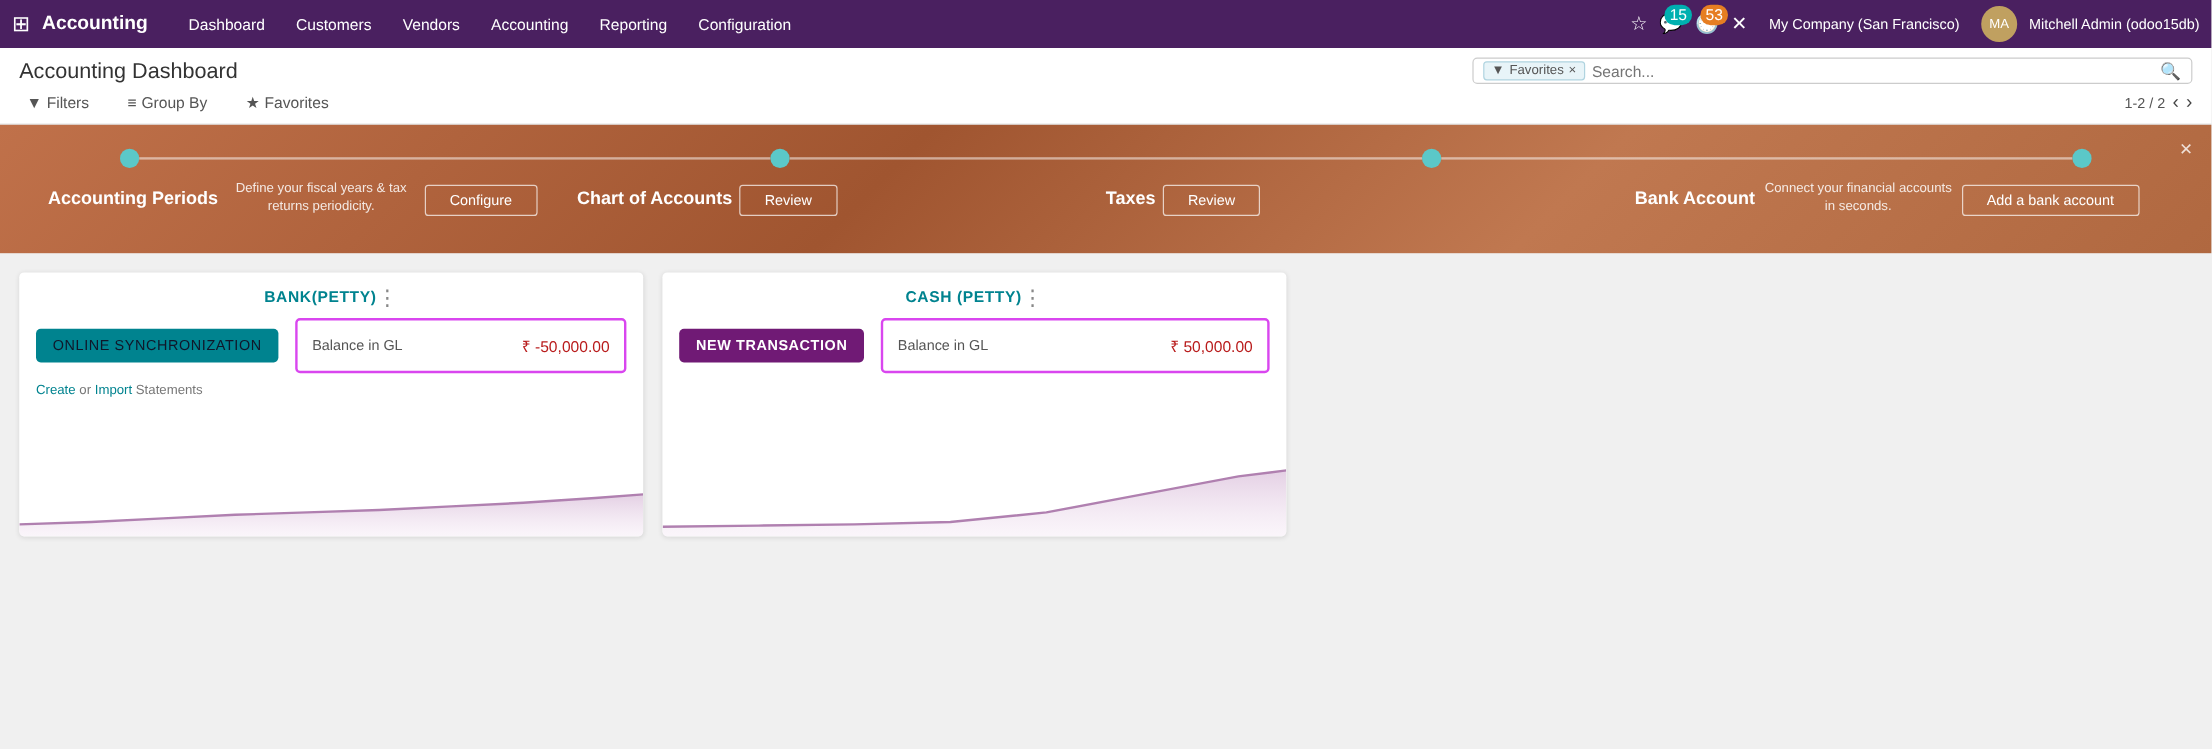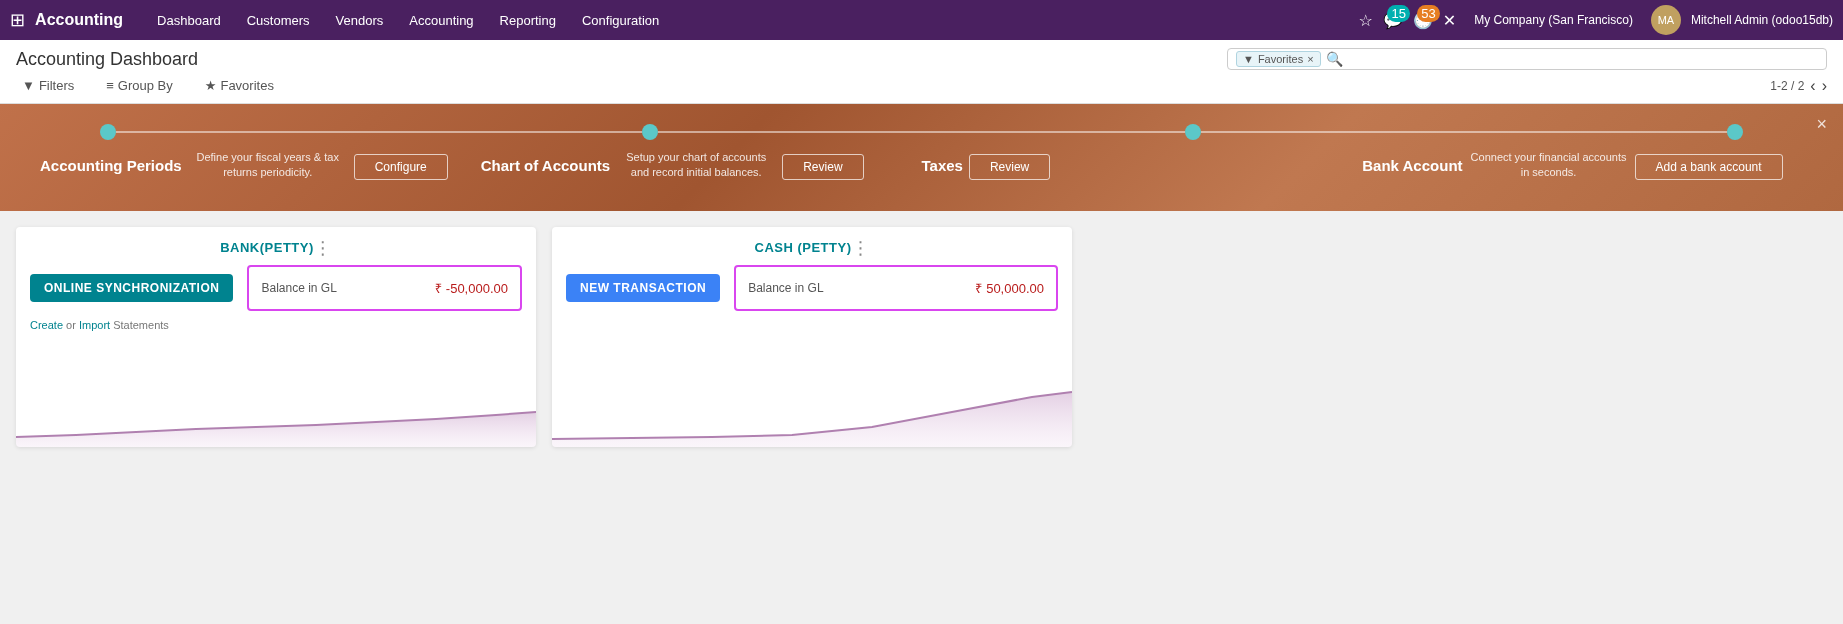--- a/index.html
+++ b/index.html
@@ -202,32 +202,32 @@
     .card-menu-icon { cursor: pointer; color: #888; font-size: 18px; }
     .card-body { padding: 0 14px; flex: 1; }
     .card-actions {
       display: flex;
       align-items: center;
       gap: 14px;
       margin-bottom: 8px;
     }
     .btn-sync {
       background: #00838f;
-      color: #ffffff;
+      color: #0f172a;
       border: none;
       padding: 7px 14px;
       border-radius: 4px;
       cursor: pointer;
       font-size: 12px;
-      font-weight: 700;
+      font-weight: 400;
       letter-spacing: 0.5px;
       white-space: nowrap;
     }
     .btn-new-tx {
-      background: #3b82f6;
+      background: #701a75;
       color: #fff;
       border: none;
       padding: 7px 14px;
       border-radius: 4px;
       cursor: pointer;
       font-size: 12px;
       font-weight: 600;
       letter-spacing: 0.5px;
       white-space: nowrap;
     }
@@ -292,20 +292,21 @@
 
 <div class="subheader">
   <div class="subheader-row1">
     <span class="page-title">Accounting Dashboard</span>
     <div class="search-bar">
       <div class="favorites-tag">
         <span>▼</span>
         <span>Favorites</span>
         <span style="cursor:pointer;">×</span>
       </div>
+      <input class="search-input" type="text" placeholder="Search..." style="">
       <span class="search-icon-btn">🔍</span>
     </div>
   </div>
   <div class="subheader-row2">
     <div class="filter-group">
       <div class="filter-btn">
         <span>▼</span>
         <span>Filters</span>
       </div>
       <div class="filter-btn">
@@ -337,21 +338,20 @@
     <div class="step-dot"></div>
   </div>
   <div class="steps-content">
     <div class="step-item">
       <div class="step-title">Accounting Periods</div>
       <div class="step-desc">Define your fiscal years &amp; tax returns periodicity.</div>
       <button class="step-btn">Configure</button>
     </div>
     <div class="step-item">
       <div class="step-title">Chart of Accounts</div>
-      <div class="step-desc">Setup your chart of accounts and record initial balances.</div>
       <button class="step-btn">Review</button>
     </div>
     <div class="step-item">
       <div class="step-title">Taxes</div>
       <button class="step-btn">Review</button>
     </div>
     <div class="step-item">
       <div class="step-title">Bank Account</div>
       <div class="step-desc">Connect your financial accounts in seconds.</div>
       <button class="step-btn">Add a bank account</button>

